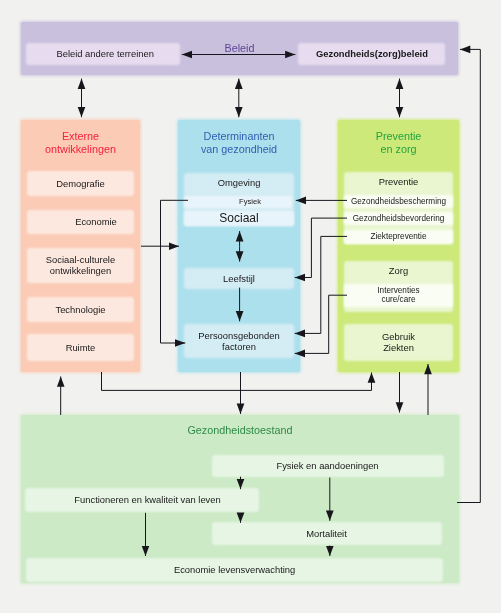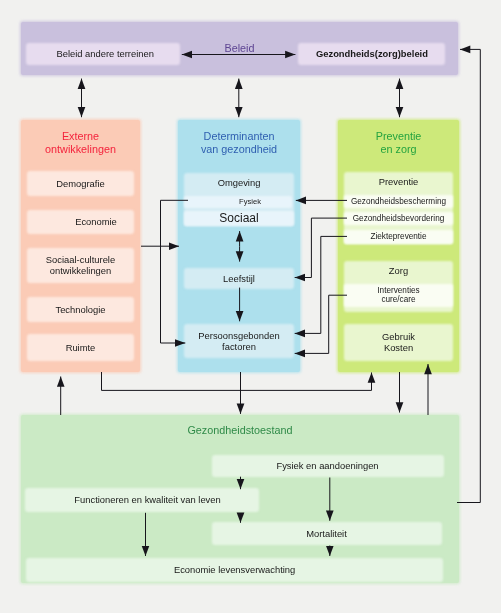--- a/index.html
+++ b/index.html
@@ -129,21 +129,21 @@
   </div>
   <div class="clabel" style="left:344px;top:265px;width:109px;">Zorg</div>
   <div class="strip" style="left:344px;top:283.7px;width:109px;height:23.5px;flex-direction:column;">
     <span class="bg"></span>
     <span class="txt">Interventies</span>
     <span class="txt">cure/care</span>
   </div>
   <div class="card" style="left:344px;top:324px;width:109px;height:36.9px;flex-direction:column;">
     <span class="bg" style="background:#e9f6cf;"></span>
     <span class="txt">Gebruik</span>
-    <span class="txt">Kosten</span>
+    <span class="txt">Ziekten</span>
   </div>
 
   <div class="pane" style="left:21px;top:415px;width:438px;height:168px;background:#cbeac5;"></div>
   <div class="ptitle" style="left:21px;top:423.9px;width:438px;color:#2f8a48;">Gezondheidstoestand</div>
   <div class="card" style="left:211.5px;top:454.7px;width:232px;height:22px;">
     <span class="bg" style="background:#e6f5e4;"></span>
     <span class="txt">Fysiek en aandoeningen</span>
   </div>
   <div class="card" style="left:25.3px;top:487.6px;width:234px;height:24.4px;">
     <span class="bg" style="background:#e6f5e4;"></span>

